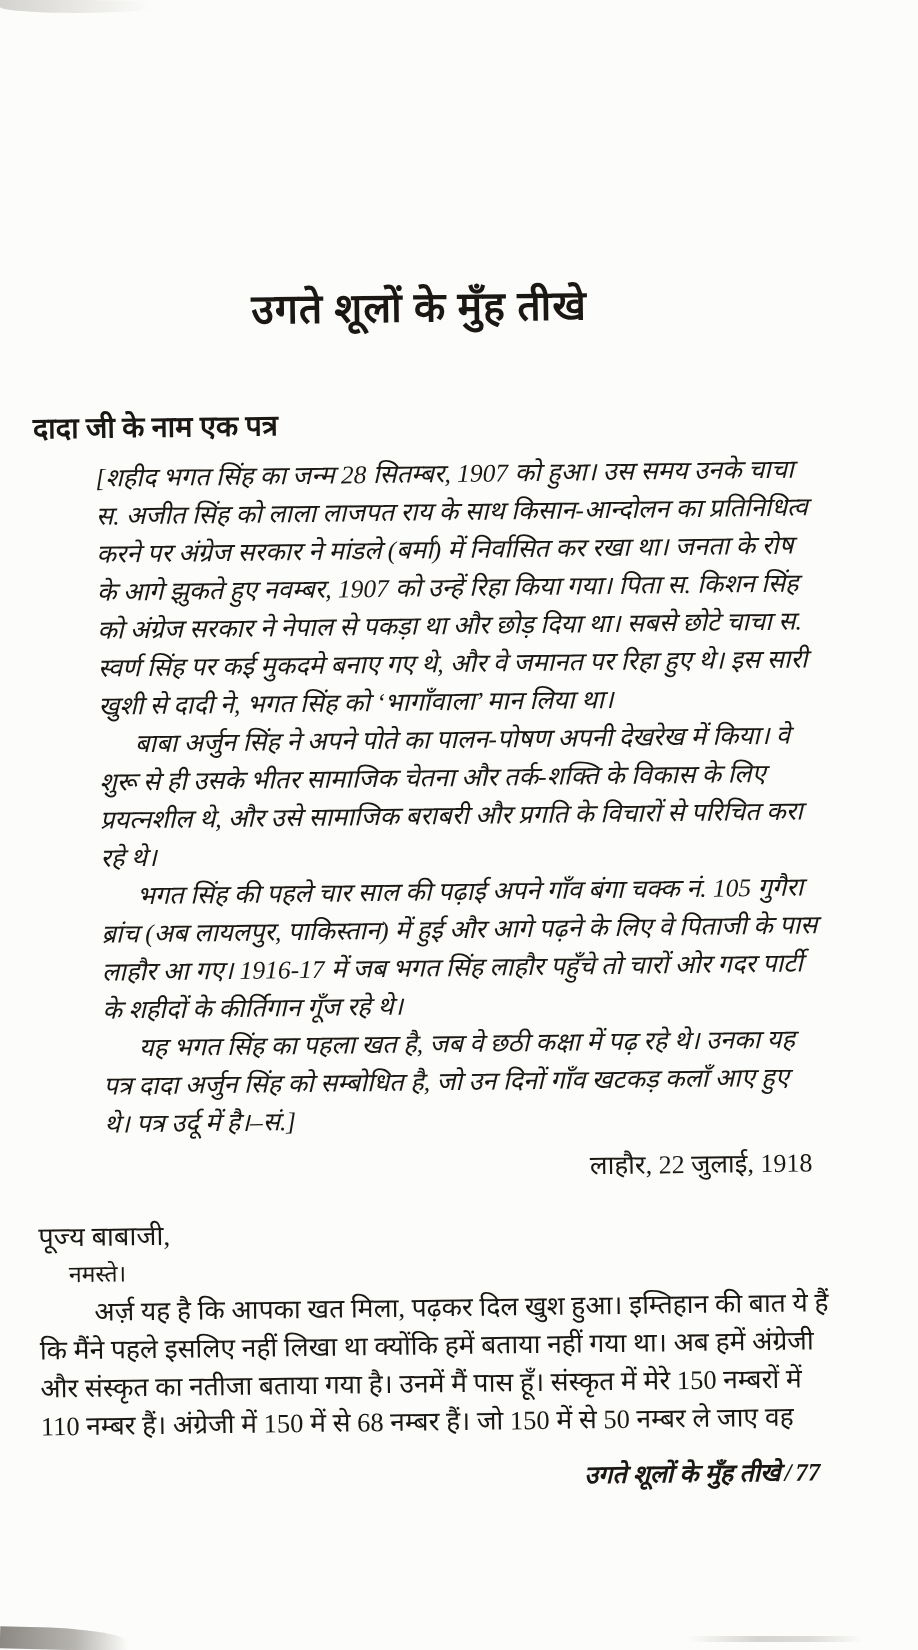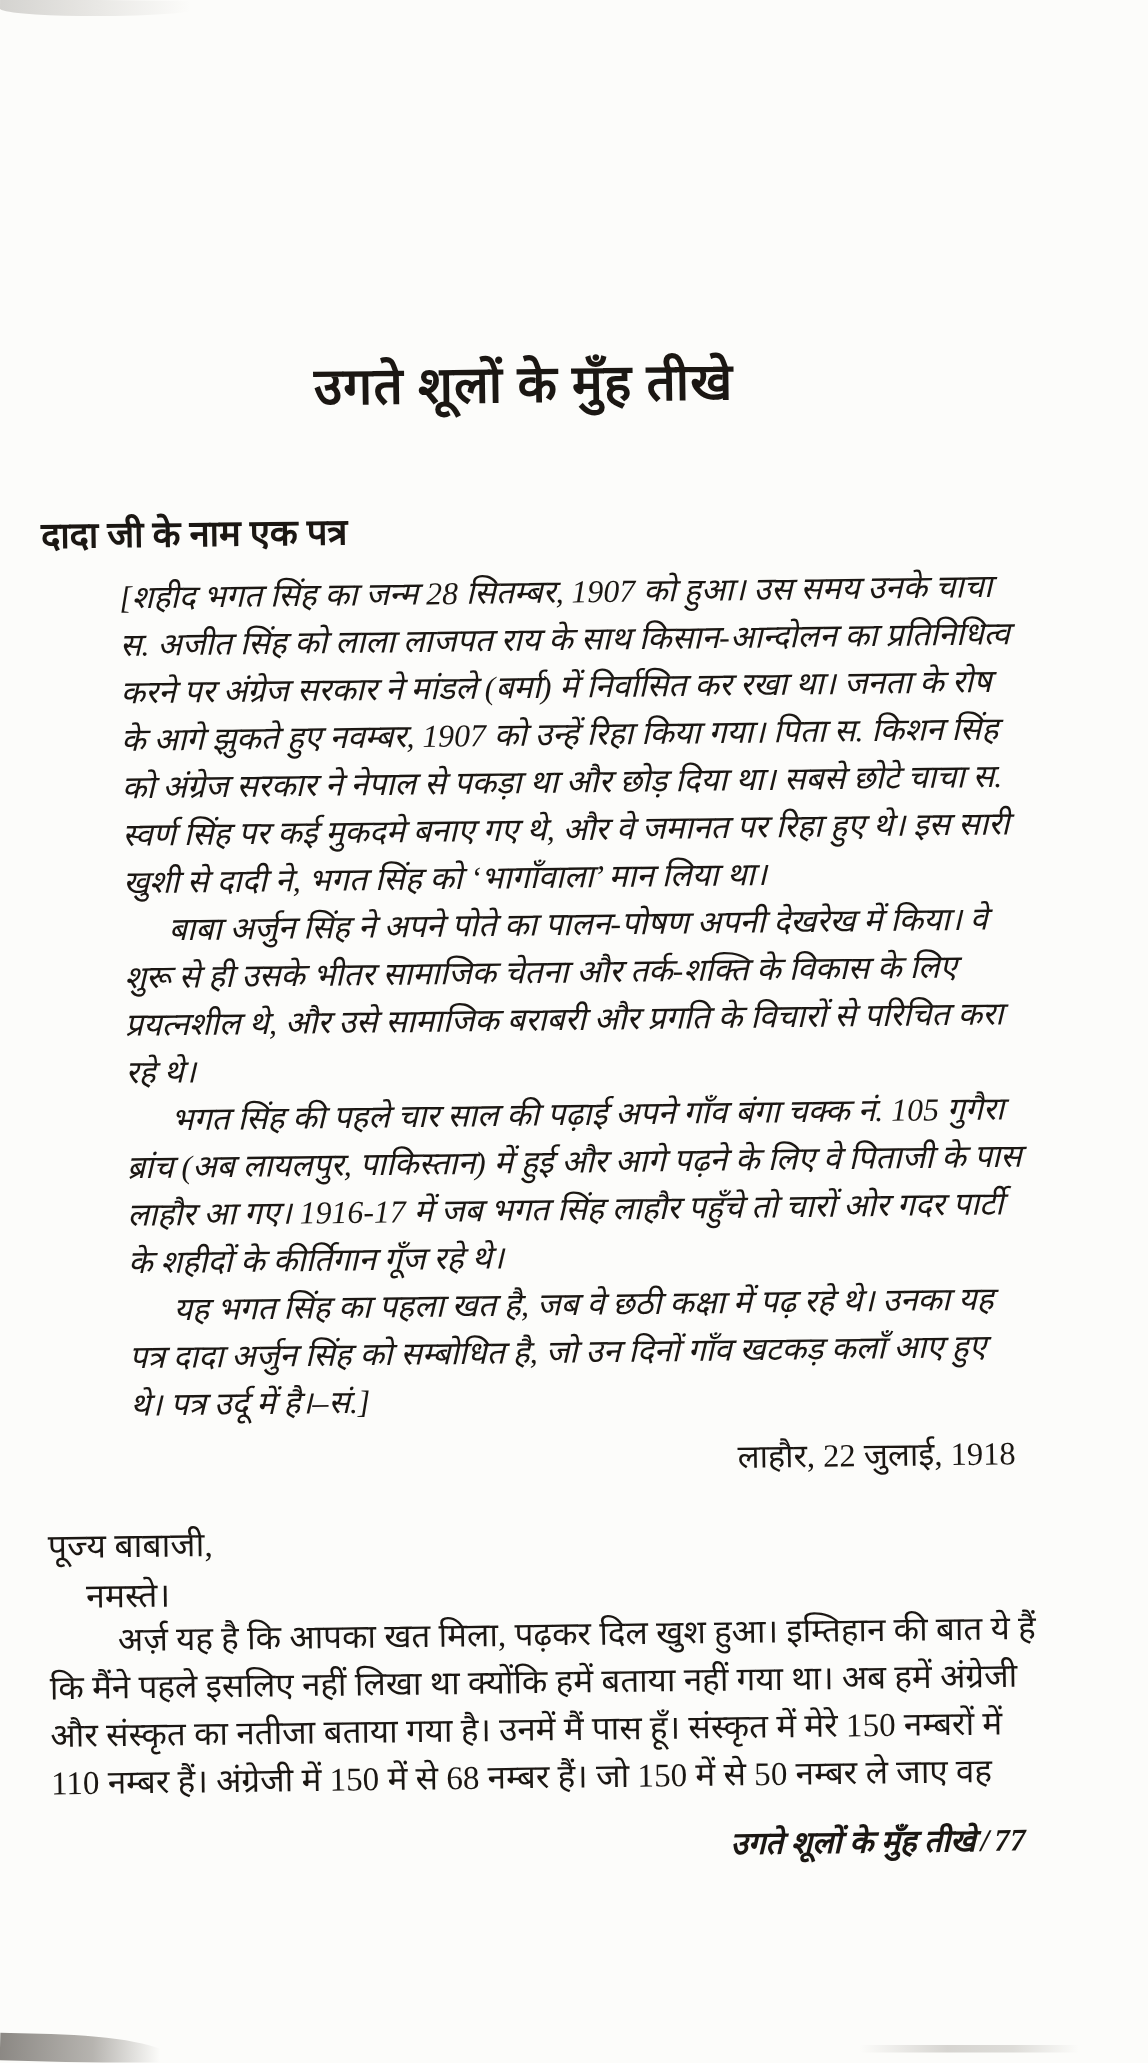--- a/index.html
+++ b/index.html
@@ -37,21 +37,21 @@
   .note .line{white-space:nowrap;}
   .note .line.indent{padding-left:36px;}
   .dateline{
     position:absolute;left:100px;top:1148px;width:708px;
     text-align:right;font-size:26px;white-space:nowrap;font-weight:500;
   }
   .salutation{
     position:absolute;left:33px;top:1212px;font-size:27px;white-space:nowrap;font-weight:500;
   }
   .greeting{
-    position:absolute;left:63px;top:1252px;font-size:27px;white-space:nowrap;font-weight:500;
+    position:absolute;left:63px;top:1252px;font-size:23px;white-space:nowrap;font-weight:500;
   }
   .letter{
     position:absolute;left:33px;top:1288px;width:840px;
     font-size:26.5px;line-height:38px;font-weight:500;
   }
   .letter .line{white-space:nowrap;}
   .letter .line.indent{padding-left:55px;}
   .page-footer{
     position:absolute;left:100px;top:1458px;width:712px;
     text-align:right;font-style:italic;font-weight:700;font-size:25px;white-space:nowrap;

